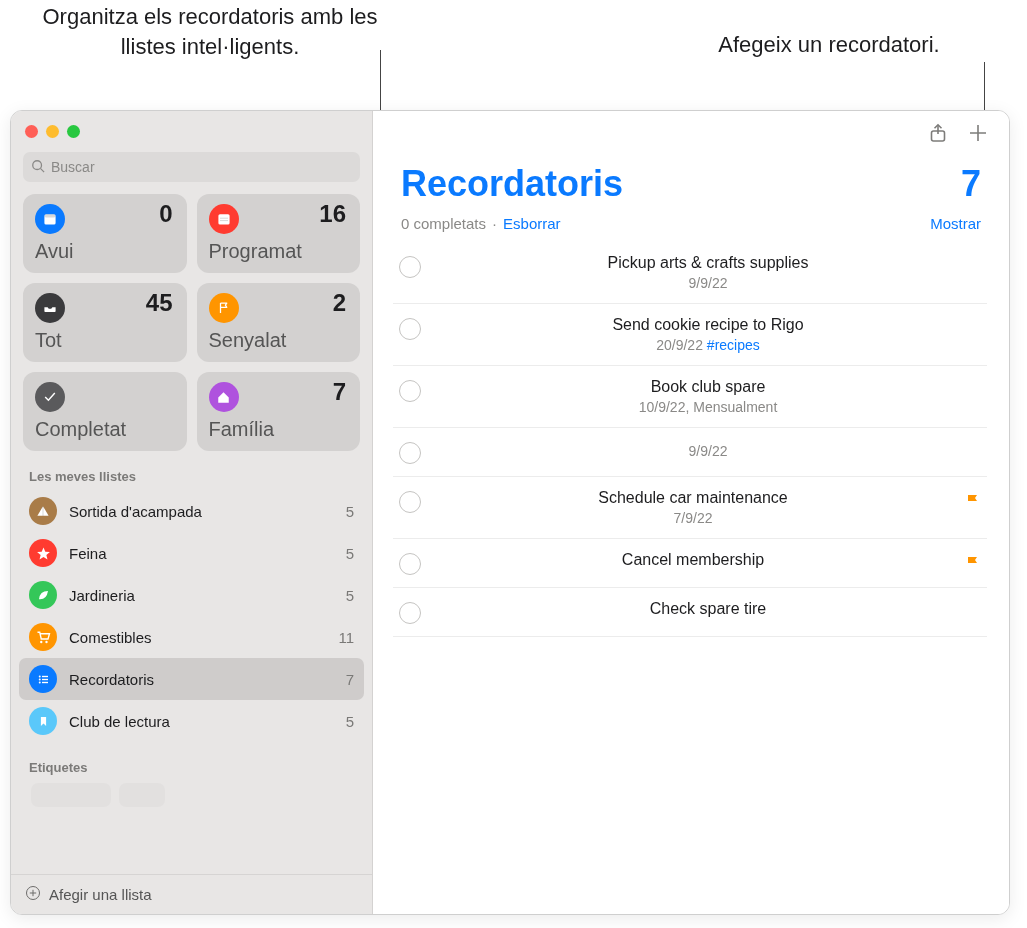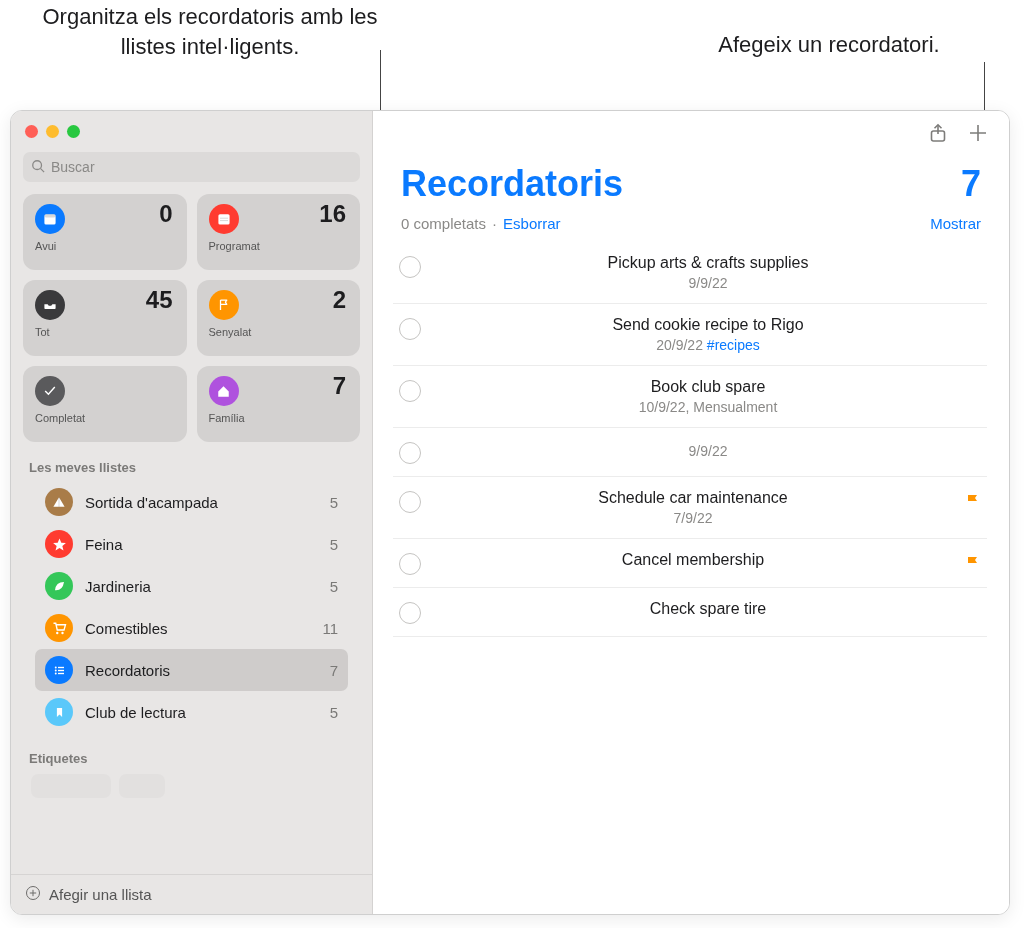--- a/index.html
+++ b/index.html
@@ -114,29 +114,29 @@
   }
   .smart-card .icon {
     width: 30px; height: 30px; border-radius: 50%;
     display:flex; align-items:center; justify-content:center;
   }
   .smart-card .count {
     position: absolute; top: 6px; right: 14px;
     font-size: 24px; font-weight: 700;
   }
   .smart-card .label {
-    font-size: 11px; color: #555; margin-top: 6px;
+    font-size: 20px; color: #555; margin-top: 6px;
   }
 
   .section-title {
     font-size: 13px; color: #7b7a78; font-weight: 600;
     padding: 18px 18px 6px;
   }
 
-  .list-rows { padding: 0 24px; }
+  .list-rows { padding: 0 8px; }
   .list-row {
     display: flex; align-items: center;
     padding: 7px 10px;
     border-radius: 7px;
     font-size: 15px;
     cursor: pointer;
   }
   .list-row.selected { background: #cfcccb; }
   .list-row .list-icon {
     width: 28px; height: 28px; border-radius: 50%;

